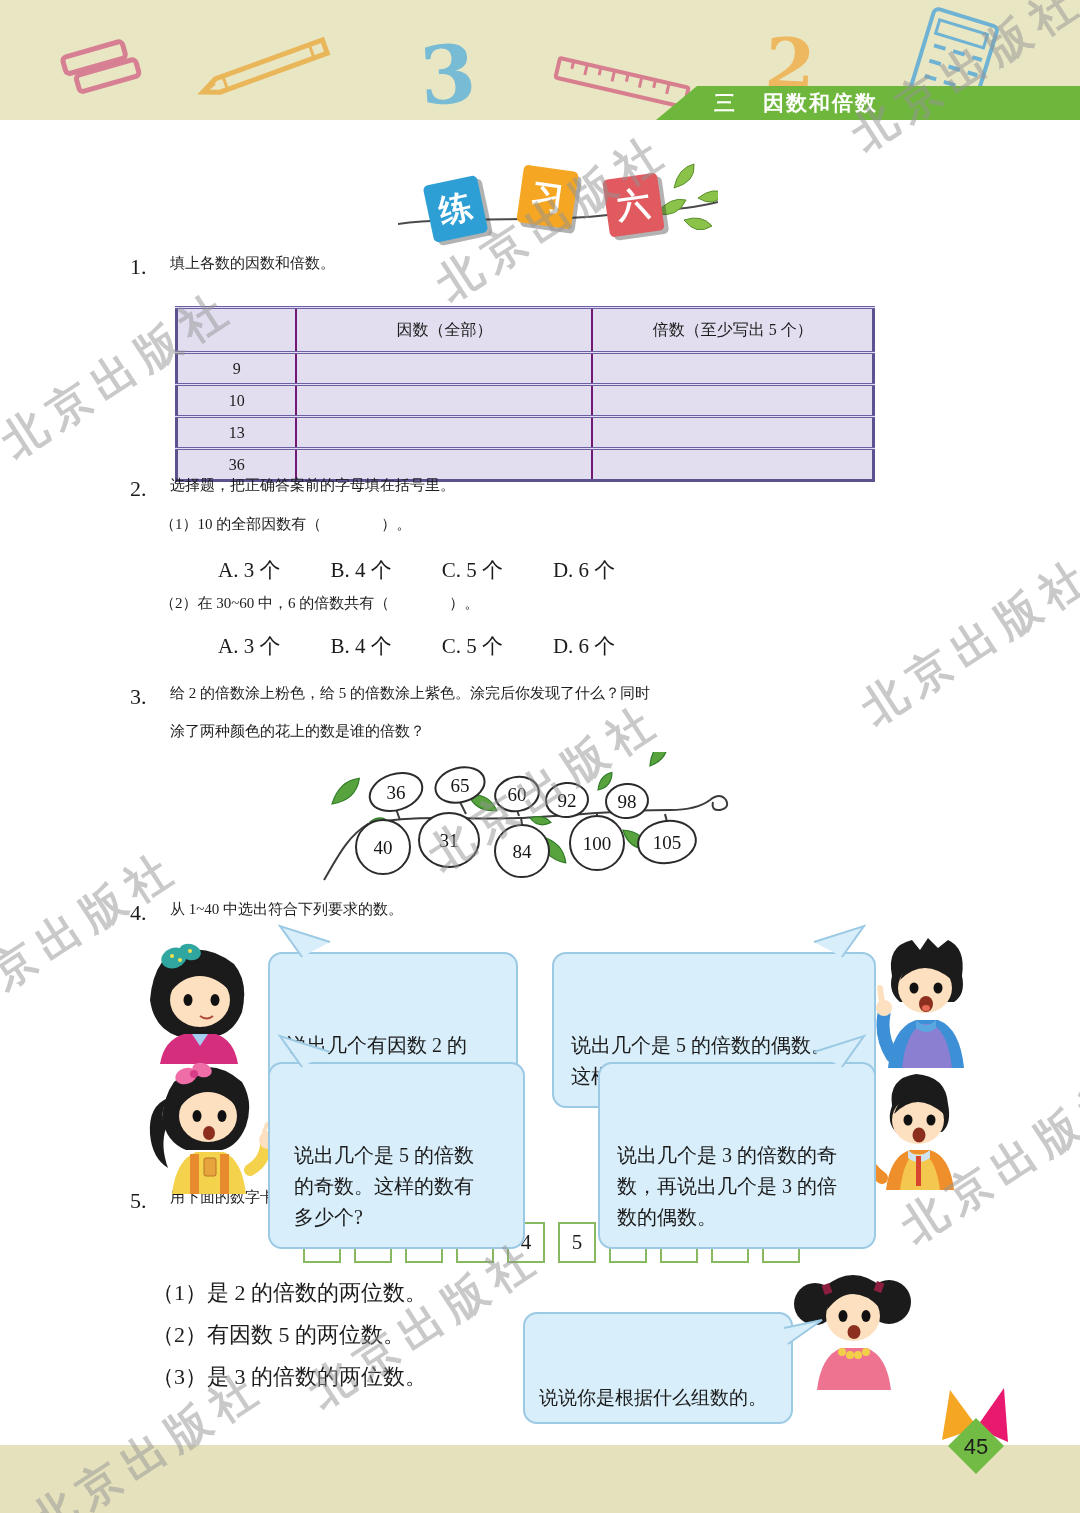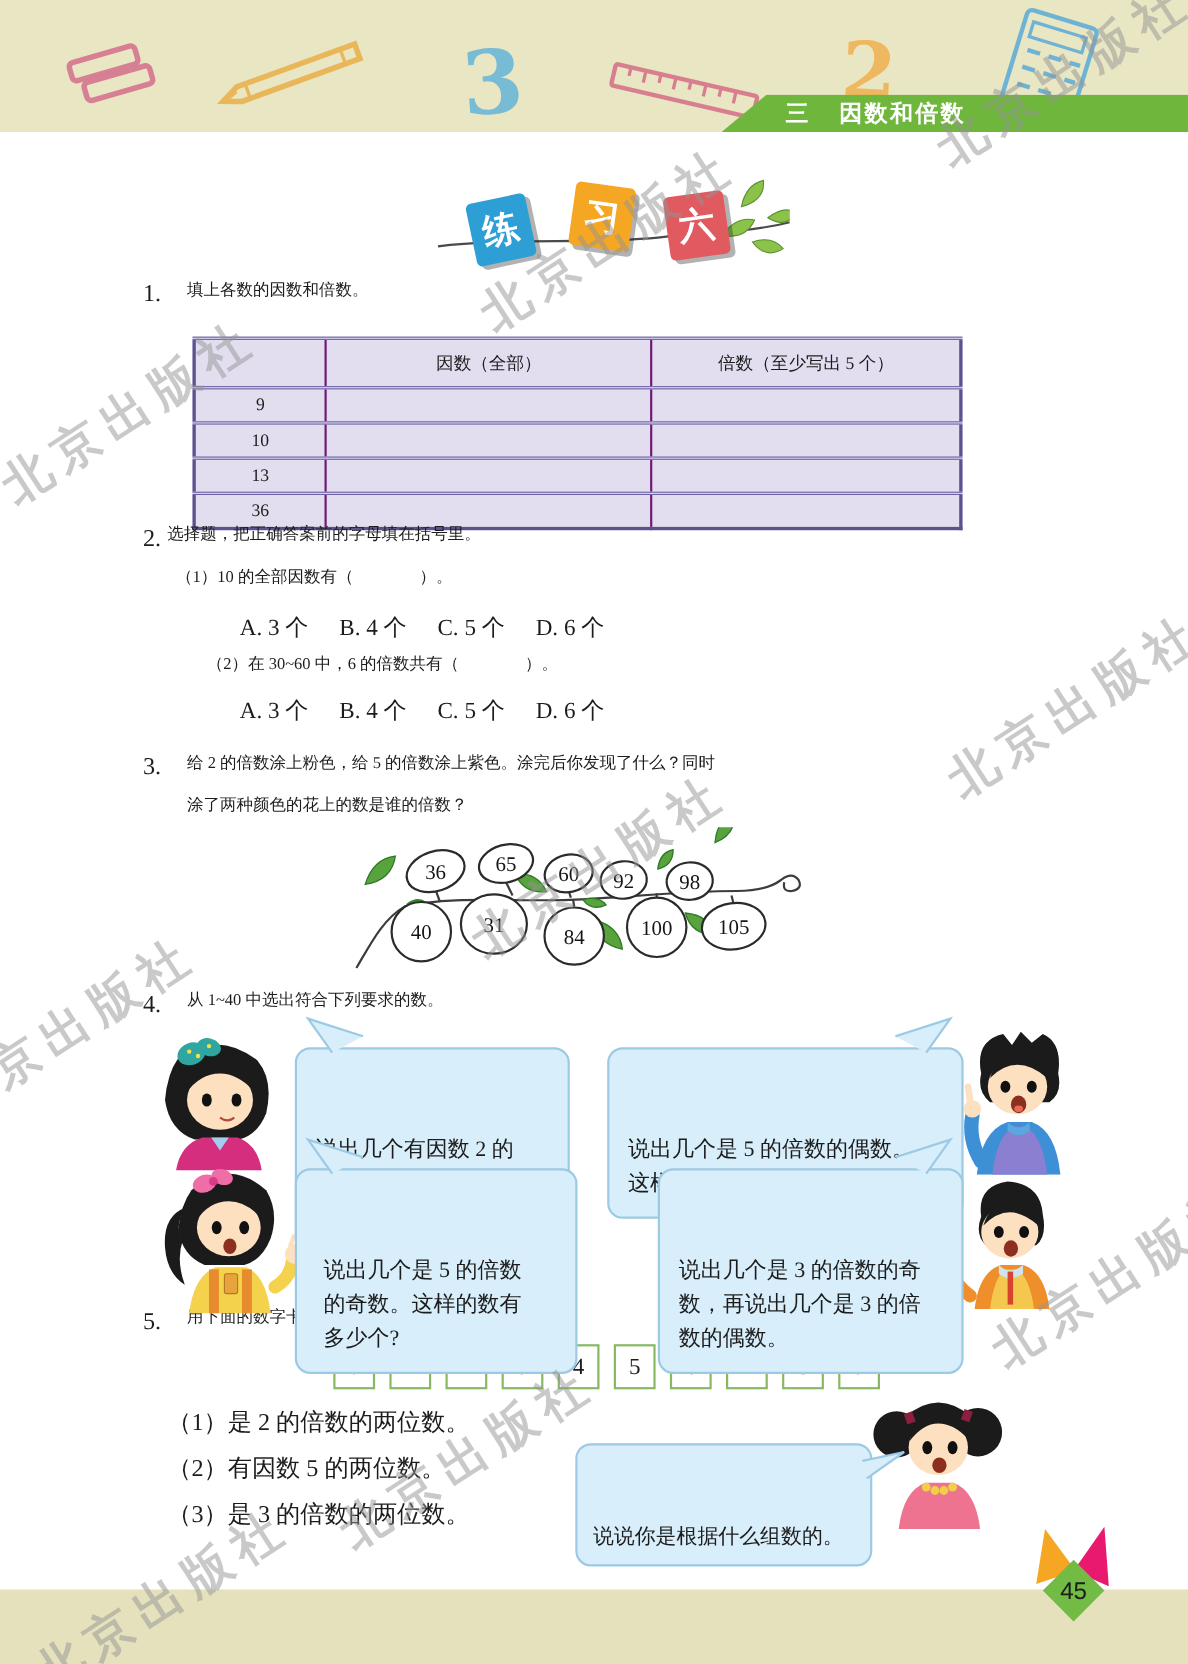--- a/index.html
+++ b/index.html
@@ -42,21 +42,21 @@
   
   table.q1{position:absolute;left:175px;top:306px;width:700px;border-collapse:collapse;
      background:#e2def0;border:3px solid #5d5190;}
   table.q1 th,table.q1 td{border-left:2px solid #7b6bab;border-right:2px solid #701a75;
      border-top:3px double #6c5fa3;font-size:16px;font-weight:normal;text-align:center;}
   table.q1 tr.hdr th{height:40px;}
   table.q1 td{height:27px;}
   .colA{width:118px;} .colB{width:299px;} .colC{width:283px;}
 
   
-  .optrow{position:absolute;display:flex;gap:28px;font-size:21px;}
+  .optrow{position:absolute;display:flex;gap:50px;font-size:21px;}
   .opt{white-space:nowrap;}
 
   
   .flowers{position:absolute;left:318px;top:752px;}
   .flowers text{font-family:"Liberation Serif","DejaVu Serif",serif;font-size:19px;fill:#151515;}
 
   
   .bubble{position:absolute;background:#d8eefa;border:2px solid #9cc9e4;border-radius:14px;
      padding:14px 17px;font-size:20px;line-height:1.55;white-space:pre-line;z-index:3;}
   .bubble .tail{position:absolute;z-index:4;}
@@ -173,33 +173,33 @@
     </tr>
     <tr>
       <td>36</td>
       <td></td>
       <td></td>
     </tr>
   </tbody>
     </table>
 
   <span class="qno" style="left:130px;top:476px;">2.</span>
-  <span class="qtext" style="left:152px;top:476px;">选择题，把正确答案前的字母填在括号里。</span>
+  <span class="qtext" style="left:170px;top:476px;">选择题，把正确答案前的字母填在括号里。</span>
 
   <span class="qtext" style="left:160px;top:515px;">
     <span>（1）</span><span>10 的全部因数有（　　　　）。</span>
   </span>
   <div class="optrow" style="left:218px;top:556px;">
     <span class="opt">A.  3 个</span>
     <span class="opt">B.  4 个</span>
     <span class="opt">C.  5 个</span>
     <span class="opt">D.  6 个</span>
   </div>
 
-  <span class="qtext" style="left:160px;top:594px;margin-left:28px;">
+  <span class="qtext" style="left:160px;top:594px;">
     <span>（2）</span><span>在 30~60 中，6 的倍数共有（　　　　）。</span>
   </span>
   <div class="optrow" style="left:218px;top:632px;">
     <span class="opt">A.  3 个</span>
     <span class="opt">B.  4 个</span>
     <span class="opt">C.  5 个</span>
     <span class="opt">D.  6 个</span>
   </div>
 
   <span class="qno" style="left:130px;top:684px;">3.</span>

